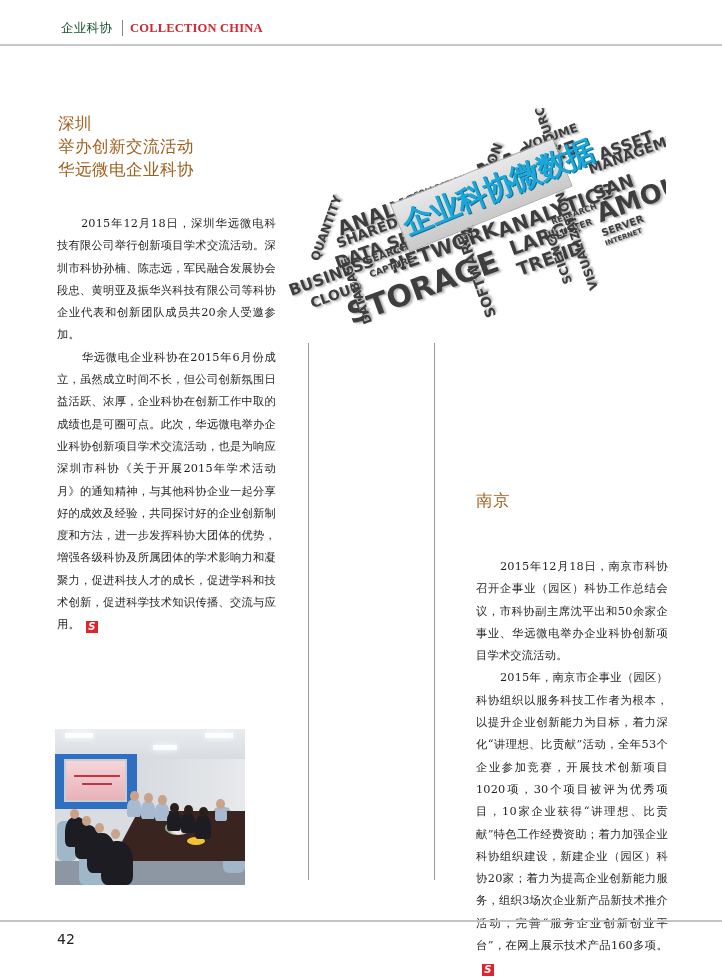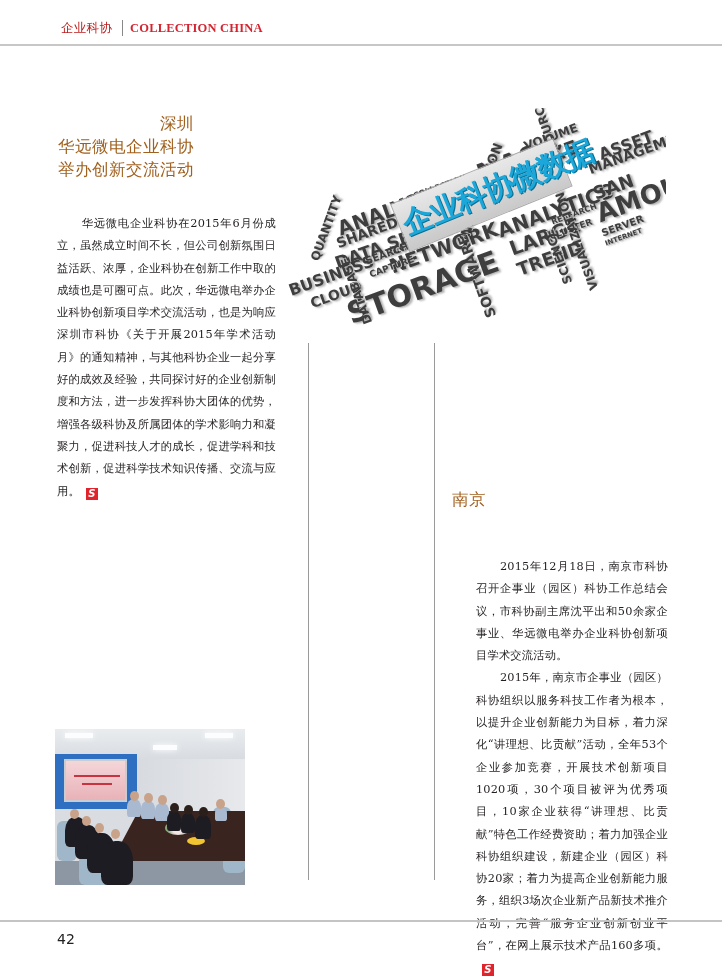--- a/index.html
+++ b/index.html
@@ -1,27 +1,27 @@
 <!DOCTYPE html>
 <html><head>
 <meta charset="utf-8">
 <style>
   * { margin: 0; padding: 0; box-sizing: border-box; }
   html, body { width: 722px; height: 980px; background: #ffffff; overflow: hidden; }
   body { position: relative; font-family: "DejaVu Serif", "Liberation Serif", serif; color: #231f20; }
 
   .header { position: absolute; left: 0; top: 0; width: 722px; height: 44px; }
-  .header-brand { position: absolute; left: 61px; top: 20px; font-family: "DejaVu Sans", sans-serif; font-size: 12.5px; color: #b91c1c; letter-spacing: 0.3px; line-height: 16px; }
+  .header-brand { position: absolute; left: 61px; top: 20px; font-family: "DejaVu Sans", sans-serif; font-size: 12.5px; color: #14532d; letter-spacing: 0.3px; line-height: 16px; }
   .header-sep { position: absolute; left: 122px; top: 20px; width: 1px; height: 16px; background: #888; }
   .header-en { position: absolute; left: 130px; top: 20px; font-family: "Liberation Serif", serif; font-weight: bold; font-size: 12.5px; color: #d3242f; letter-spacing: 0.2px; line-height: 16px; }
   .header-rule { position: absolute; left: 0; top: 44px; width: 722px; height: 2px; background: #c7c7c7; }
 
-  .title { position: absolute; font-family: "DejaVu Sans", sans-serif; color: #a0601e; font-size: 16.5px; line-height: 23px; letter-spacing: 0.5px; text-align: right; }
+  .title { position: absolute; font-family: "DejaVu Sans", sans-serif; color: #a0601e; font-size: 16.5px; line-height: 23px; letter-spacing: 0.5px; }
   .title-a { left: 58px; top: 112px; }
-  .title-b { left: 452px; top: 489px; font-family: Liberation Mono, monospace; }
+  .title-b { left: 476px; top: 489px; }
 
   .para { position: absolute; font-size: 11.3px; line-height: 22.3px; letter-spacing: 0.15px; text-align: justify; color: #231f20; }
   .para .indent { display: inline-block; width: 24px; }
   .col-left { left: 57px; width: 219px; }
   .col-right { left: 476px; width: 192px; }
 
   .divider-v { position: absolute; width: 1px; background: #9a9a9a; }
 
   .end-mark { display: inline-block; width: 12px; height: 12px; background: #e1242b; color: #fff; font-family: "DejaVu Sans", sans-serif; font-weight: bold; font-style: italic; font-size: 10px; line-height: 12px; text-align: center; vertical-align: -2px; margin-left: 6px; }
 
@@ -56,25 +56,26 @@
 
 <div class="header">
   <span class="header-brand">企业科协</span>
   <span class="header-sep"></span>
   <span class="header-en">COLLECTION CHINA</span>
 </div>
 <div class="header-rule"></div>
 
 <div class="title title-a">
   <div>深圳</div>
+  <div>举办创新交流活动</div>
   <div>华远微电企业科协</div>
-  <div>举办创新交流活动</div>
 </div>
 
 <div class="para col-left" style="top:213px;">
+  <p><span class="indent"></span><span>2015年12月18日，深圳华远微电科技有限公司举行创新项目学术交流活动。深圳市科协孙楠、陈志远，军民融合发展协会段忠、黄明亚及振华兴科技有限公司等科协企业代表和创新团队成员共20余人受邀参加。</span></p>
   <p><span class="indent"></span><span>华远微电企业科协在2015年6月份成立，虽然成立时间不长，但公司创新氛围日益活跃、浓厚，企业科协在创新工作中取的成绩也是可圈可点。此次，华远微电举办企业科协创新项目学术交流活动，也是为响应深圳市科协《关于开展2015年学术活动月》的通知精神，与其他科协企业一起分享好的成效及经验，共同探讨好的企业创新制度和方法，进一步发挥科协大团体的优势，增强各级科协及所属团体的学术影响力和凝聚力，促进科技人才的成长，促进学科和技术创新，促进科学技术知识传播、交流与应用。</span><span class="end-mark">S</span></p>
 </div>
 
 <div class="photo">
   <div class="ph-ceiling"></div>
   <div class="ph-light" style="left:10px; top:4px; width:28px;"></div>
   <div class="ph-light" style="left:98px; top:16px; width:24px;"></div>
   <div class="ph-light" style="left:150px; top:4px; width:28px;"></div>
   <div class="ph-bluewall"></div>
   <div class="ph-screen">

